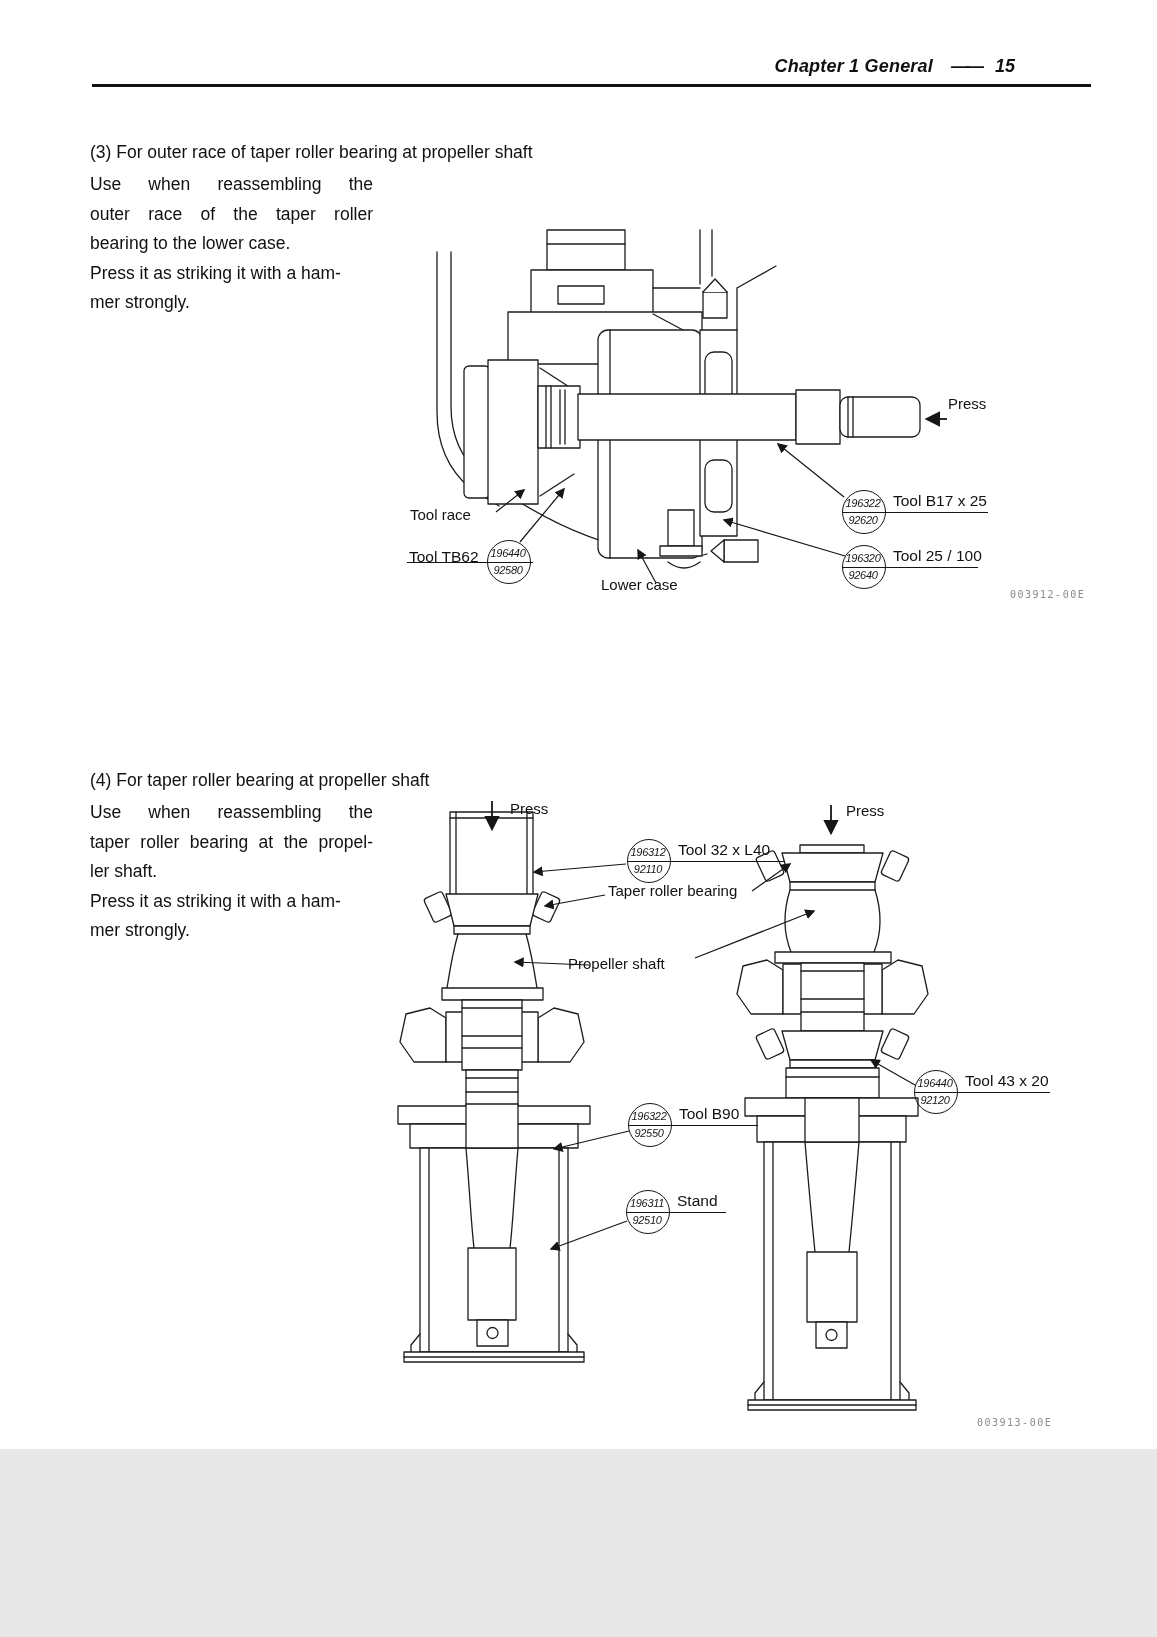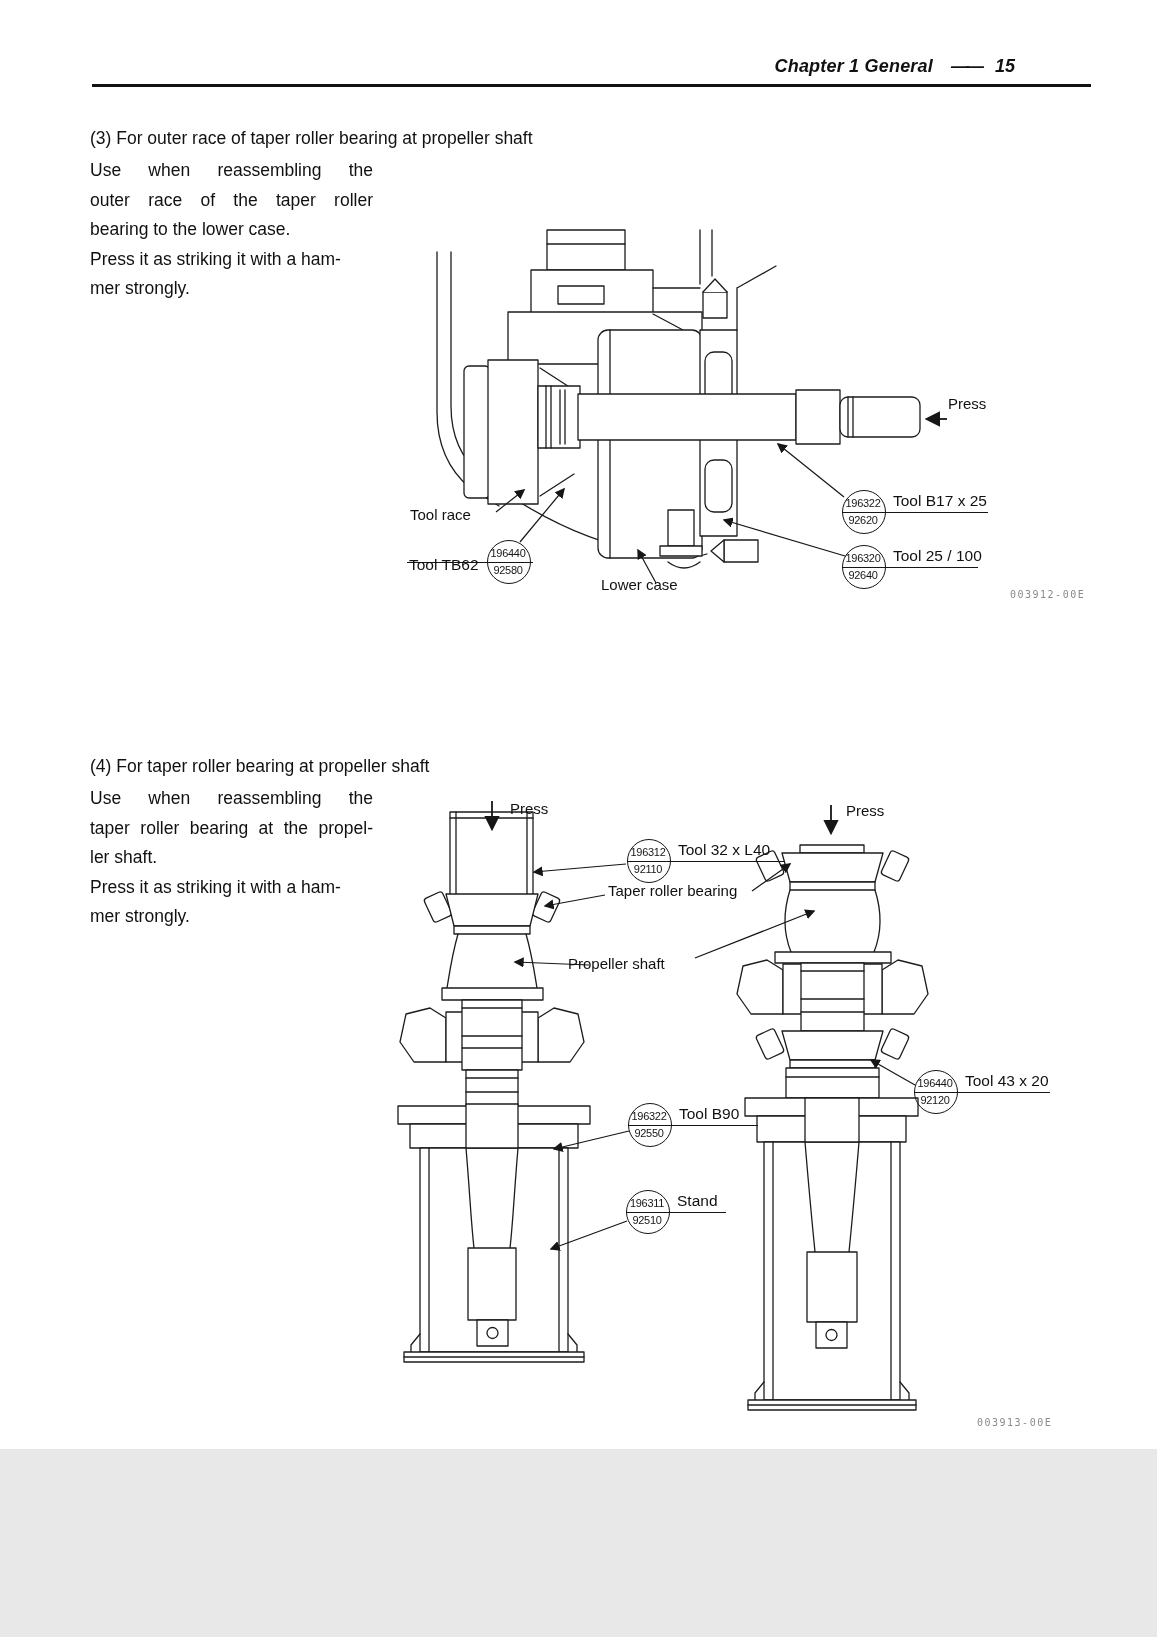--- a/index.html
+++ b/index.html
@@ -6,39 +6,39 @@
   .page{position:relative;width:1157px;height:1449px;background:#ffffff;margin:0 auto;
         font-family:"Liberation Sans",sans-serif;color:#111;overflow:hidden;}
   
   .h-wrap{position:absolute;top:56px;left:92px;right:142px;text-align:right;
           font-size:18px;font-weight:bold;font-style:italic;white-space:nowrap;}
   .h-title{letter-spacing:.2px;}
   .h-dash{display:inline-block;margin:0 14px 0 18px;letter-spacing:-3px;font-weight:bold;}
   .h-rule{position:absolute;left:92px;top:84px;width:999px;height:2.6px;background:#111;}
   
   .sec{position:absolute;left:90px;}
-  .sec-h{font-size:17.5px;white-space:nowrap;margin:2px 0 7px 0;}
+  .sec-h{font-size:17.5px;white-space:nowrap;margin:16px 0 7px 0;}
   .plines{width:283px;font-size:17.5px;}
   .pl{height:29.5px;line-height:29.5px;white-space:nowrap;}
   .pl.j{white-space:normal;text-align:justify;text-align-last:justify;}
   
   .flabel{position:absolute;font-size:15px;white-space:nowrap;}
   .figcode{position:absolute;font-family:"DejaVu Sans Mono",monospace;font-size:10px;
            color:#8a8a8a;letter-spacing:1.5px;white-space:nowrap;}
   
   .callout{position:absolute;height:46px;}
   .co-line{position:absolute;left:0;right:0;top:21.5px;height:1.6px;background:#161616;}
   .co-circle{position:absolute;top:0;left:0;width:44px;height:44px;border:1.6px solid #161616;
-             border-radius:50%;box-sizing:border-box;background:transparent;}
+             border-radius:50%;box-sizing:border-box;background:transparent;font-style:italic;}
   .co-num{position:absolute;left:-2px;width:44px;text-align:center;font-size:11px;
           letter-spacing:-.3px;color:#161616;}
   .co-num.top{top:6px;}
   .co-num.bot{top:23px;}
   .co-label{position:absolute;left:51px;top:2px;font-size:15.5px;white-space:nowrap;}
-  .callout.rev .co-label{left:2px;top:16px;}
+  .callout.rev .co-label{left:2px;top:8px;}
   svg.art{position:absolute;left:0;top:0;pointer-events:none;}
 </style>
 </head>
 <body>
 
 <div class="page">
 
   <svg class="art" width="1157" height="1637" viewBox="0 0 1157 1637">
     <defs>
       <marker id="arr" viewBox="0 0 10 10" refX="8.5" refY="5" markerWidth="8.5" markerHeight="8.5" orient="auto-start-reverse">

